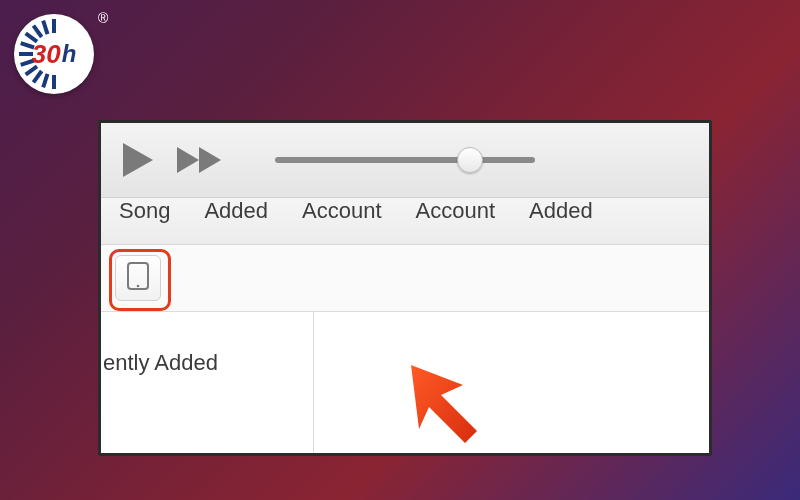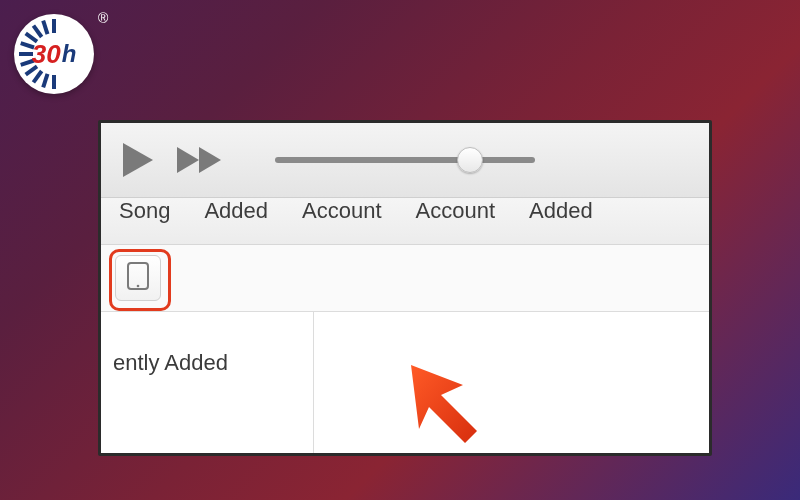--- a/index.html
+++ b/index.html
@@ -27,21 +27,21 @@
   .librow{height:66px;background:#fafafa;border-bottom:1px solid #dcdcdc;display:flex;align-items:center;padding:0 14px;gap:14px;}
   .lib-select{display:flex;align-items:center;gap:14px;height:46px;border:1px solid #d0d0d0;border-radius:6px;background:linear-gradient(#ffffff,#f1f1f1);padding:0 10px 0 14px;min-width:190px;}
   .lib-label{font-size:22px;color:#444;}
   .stepper{display:flex;flex-direction:column;gap:0;margin-left:auto;}
   .stepper svg{display:block;}
   .device-btn{width:44px;height:44px;border:1px solid #d0d0d0;border-radius:6px;background:linear-gradient(#ffffff,#f1f1f1);display:flex;align-items:center;justify-content:center;position:relative;}
   .device-highlight{position:absolute;pointer-events:none;border:3px solid #e23b1e;border-radius:10px;width:56px;height:56px;left:-7px;top:-7px;}
   
   .main{display:flex;height:calc(100% - 74px - 46px - 66px);}
   .sidebar{width:212px;border-right:1px solid #dcdcdc;background:#ffffff;padding-top:34px;}
-  .side-item{font-size:22px;color:#3b3b3b;padding:4px 0 4px 12px;white-space:nowrap;}
+  .side-item{font-size:22px;color:#3b3b3b;padding:4px 0 4px 2px;white-space:nowrap;}
   .content{flex:1;background:#ffffff;position:relative;}
   
   .arrow{position:absolute;left:302px;top:234px;pointer-events:none;}
 </style>
 </head>
 <body>
 
 <div class="bg">
 
   <div class="logo">

